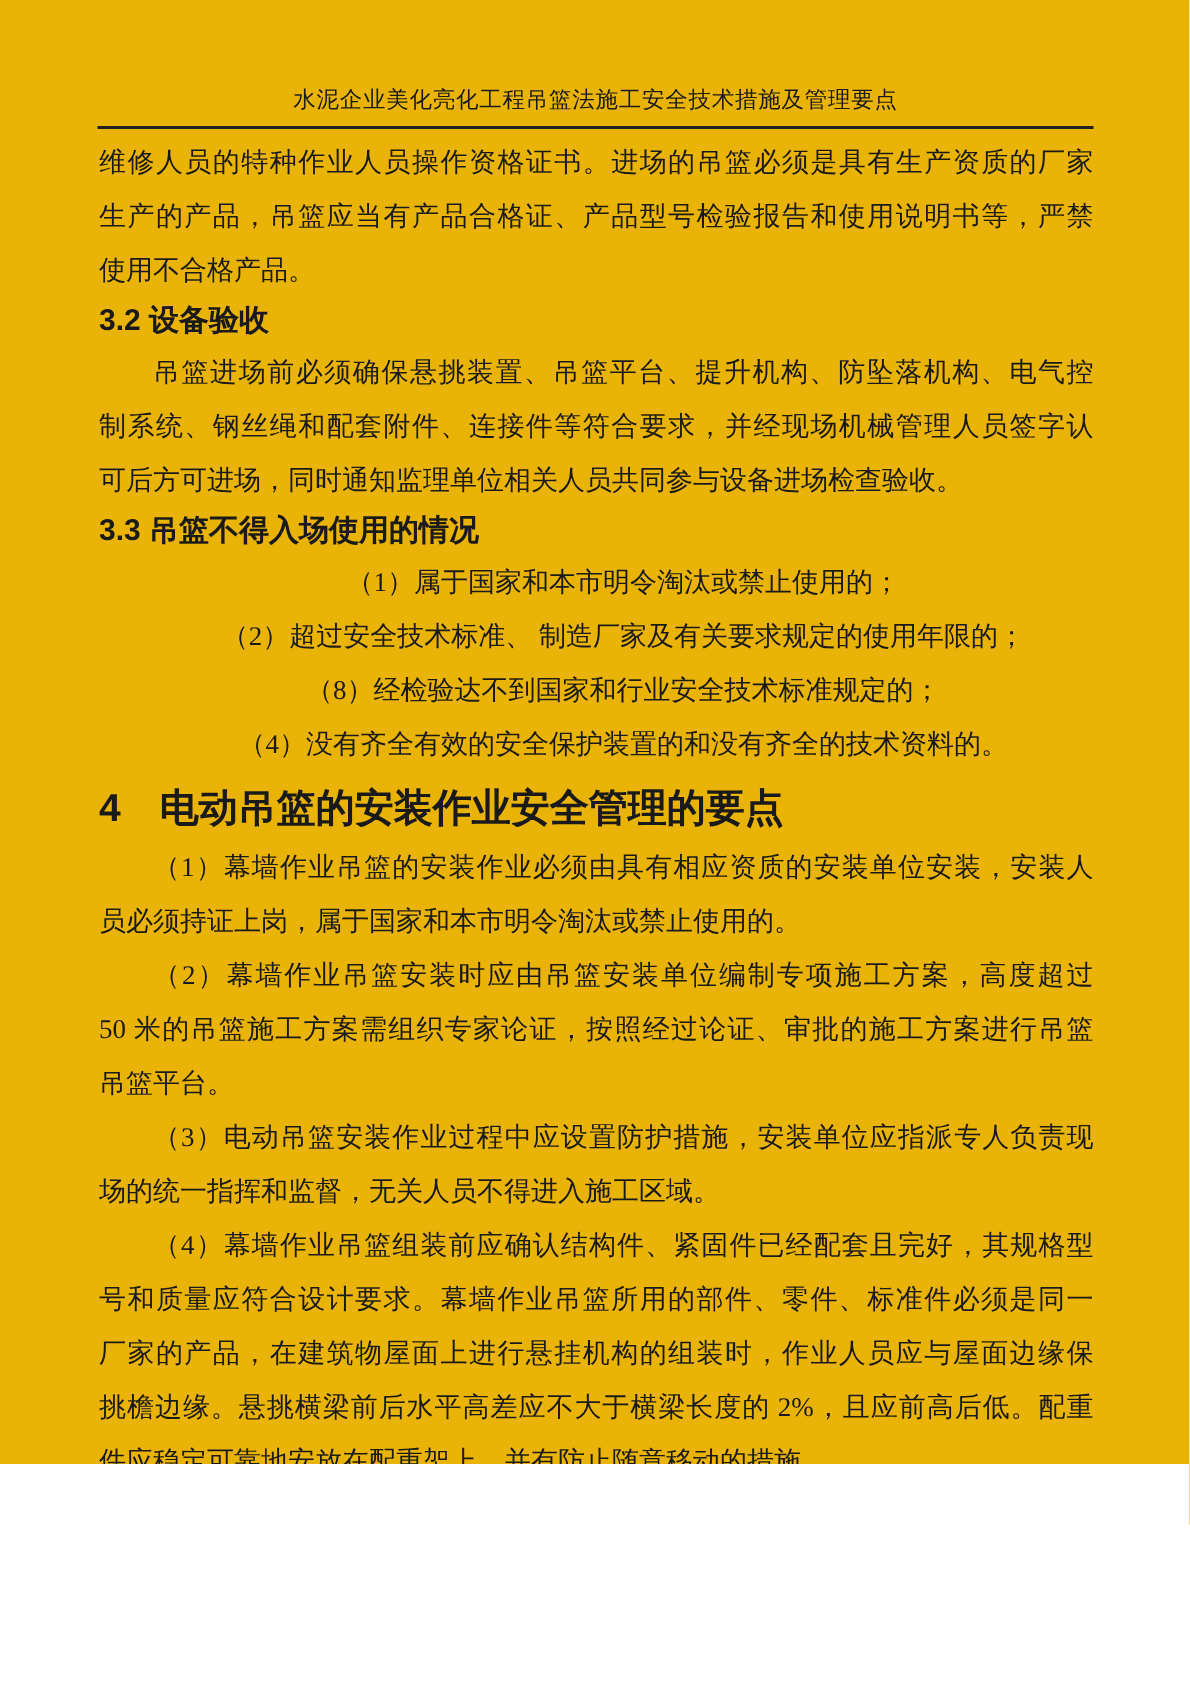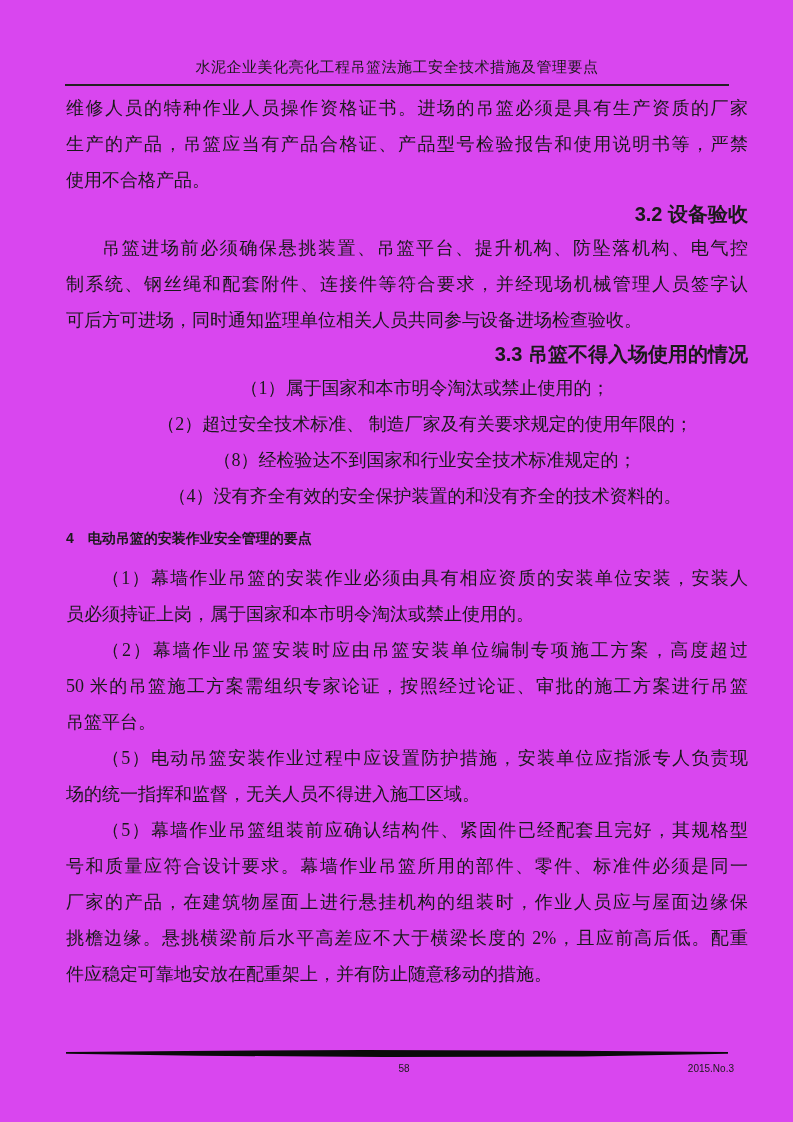--- a/index.html
+++ b/index.html
@@ -3,22 +3,22 @@
 <meta charset="utf-8">
 <style>
   html, body {
     margin: 0;
     padding: 0;
     background: #ffffff;
   }
   .page {
     position: relative;
     width: 793px;
-    height: 1122px;
-    background: #d946ef;
+    height: 976px;
+    background: #eab308;
     color: #1a1a1a;
     font-family: "Liberation Serif", "DejaVu Serif", serif;
     overflow: hidden;
   }
   
   .header {
     padding-top: 57px;
     margin: 0 64px 0 65px;
   }
   .header-title {
@@ -29,21 +29,21 @@
     color: #1a1a1a;
     white-space: pre;
   }
   .header-rule {
     margin-top: 7px;
     height: 2px;
     background: #222222;
   }
   
   .doc-body {
-    margin: 4px 45px 0 66px;
+    margin: 4px 64px 0 66px;
     font-size: 18px;
   }
   .paragraph { margin: 0; }
   .p-line {
     line-height: 36px;
     text-align: justify;
     text-align-last: justify;
     white-space: normal;
     overflow: hidden;
   }
@@ -54,26 +54,25 @@
     text-indent: 2em;
     text-align: center;
   }
   .heading2 {
     font-family: "Liberation Sans", "DejaVu Sans", sans-serif;
     font-weight: bold;
     font-size: 20px;
     line-height: 32px;
     margin: 0;
     white-space: pre;
-    text-align: right;
   }
   .heading1 {
     font-family: "Liberation Sans", "DejaVu Sans", sans-serif;
     font-weight: bold;
-    font-size: 14px;
+    font-size: 26px;
     line-height: 40px;
     margin: 4px 0 2px 0;
     white-space: pre;
   }
   
   .footer-bar {
     position: absolute;
     left: 66px;
     top: 1050px;
     width: 662px;
@@ -136,25 +135,25 @@
       <div class="paragraph">
         <div class="p-line first-indent">（1）幕墙作业吊篮的安装作业必须由具有相应资质的安装单位安装，安装人</div>
         <div class="p-line last-line">员必须持证上岗，属于国家和本市明令淘汰或禁止使用的。</div>
       </div>
       <div class="paragraph">
         <div class="p-line first-indent">（2）幕墙作业吊篮安装时应由吊篮安装单位编制专项施工方案，高度超过</div>
         <div class="p-line">50 米的吊篮施工方案需组织专家论证，按照经过论证、审批的施工方案进行吊篮</div>
         <div class="p-line last-line">吊篮平台。</div>
       </div>
       <div class="paragraph">
-        <div class="p-line first-indent">（5）电动吊篮安装作业过程中应设置防护措施，安装单位应指派专人负责现</div>
+        <div class="p-line first-indent">（3）电动吊篮安装作业过程中应设置防护措施，安装单位应指派专人负责现</div>
         <div class="p-line last-line">场的统一指挥和监督，无关人员不得进入施工区域。</div>
       </div>
       <div class="paragraph">
-        <div class="p-line first-indent">（5）幕墙作业吊篮组装前应确认结构件、紧固件已经配套且完好，其规格型</div>
+        <div class="p-line first-indent">（4）幕墙作业吊篮组装前应确认结构件、紧固件已经配套且完好，其规格型</div>
         <div class="p-line">号和质量应符合设计要求。幕墙作业吊篮所用的部件、零件、标准件必须是同一</div>
         <div class="p-line">厂家的产品，在建筑物屋面上进行悬挂机构的组装时，作业人员应与屋面边缘保</div>
         <div class="p-line">挑檐边缘。悬挑横梁前后水平高差应不大于横梁长度的 2%，且应前高后低。配重</div>
         <div class="p-line last-line">件应稳定可靠地安放在配重架上，并有防止随意移动的措施。</div>
       </div>
     </div>
 
   <div class="footer-bar"></div>
 
   <div class="footer-row">

